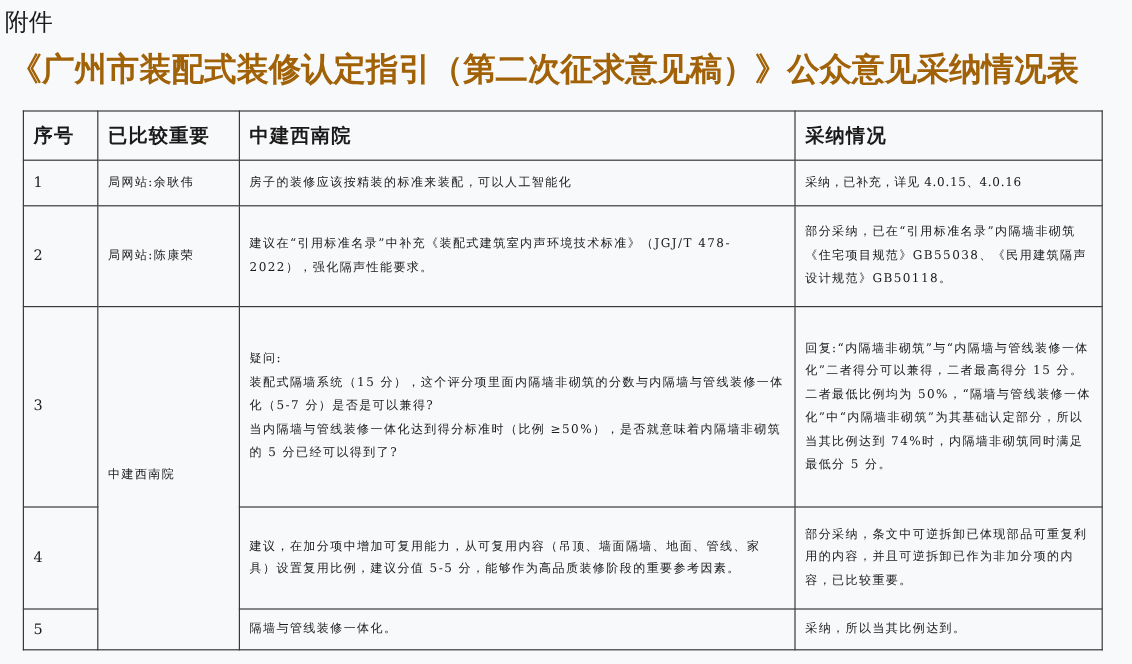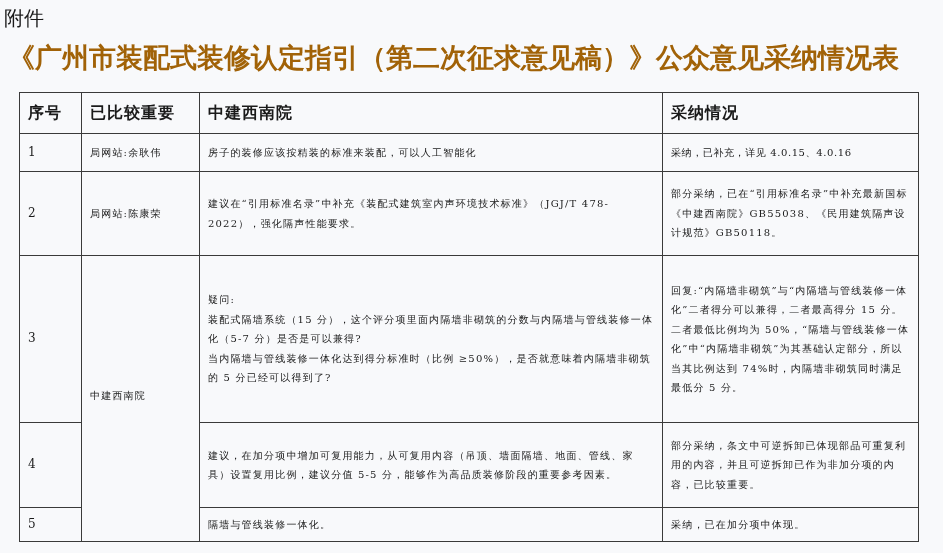--- a/index.html
+++ b/index.html
@@ -47,34 +47,34 @@
     <tr style="height:38px">
       <td class="num">1</td>
       <td class="src">局网站:余耿伟</td>
       <td>房子的装修应该按精装的标准来装配，可以人工智能化</td>
       <td style="letter-spacing:0.6px">采纳，已补充，详见 4.0.15、4.0.16</td>
     </tr>
     <tr style="height:84px">
       <td class="num">2</td>
       <td class="src">局网站:陈康荣</td>
       <td>建议在“引用标准名录”中补充《装配式建筑室内声环境技术标准》（JGJ/T 478-2022），强化隔声性能要求。</td>
-      <td>部分采纳，已在“引用标准名录”中补充最新国标《中建西南院》GB55038、《民用建筑隔声设计规范》GB50118。</td>
+      <td>部分采纳，已在“引用标准名录”内隔墙非砌筑《住宅项目规范》GB55038、《民用建筑隔声设计规范》GB50118。</td>
     </tr>
     <tr style="height:167px">
       <td class="num">3</td>
       <td class="src" rowspan="3" style="vertical-align:top; padding-top:130px">中建西南院</td>
       <td class="multi">疑问:
 装配式隔墙系统（15 分），这个评分项里面内隔墙非砌筑的分数与内隔墙与管线装修一体化（5-7 分）是否是可以兼得?
 当内隔墙与管线装修一体化达到得分标准时（比例 ≥50%），是否就意味着内隔墙非砌筑的 5 分已经可以得到了?</td>
       <td>回复:“内隔墙非砌筑”与“内隔墙与管线装修一体化”二者得分可以兼得，二者最高得分 15 分。二者最低比例均为 50%，“隔墙与管线装修一体化”中“内隔墙非砌筑”为其基础认定部分，所以当其比例达到 74%时，内隔墙非砌筑同时满足最低分 5 分。</td>
     </tr>
     <tr style="height:85px">
       <td class="num">4</td>
       <td>建议，在加分项中增加可复用能力，从可复用内容（吊顶、墙面隔墙、地面、管线、家具）设置复用比例，建议分值 5-5 分，能够作为高品质装修阶段的重要参考因素。</td>
       <td>部分采纳，条文中可逆拆卸已体现部品可重复利用的内容，并且可逆拆卸已作为非加分项的内容，已比较重要。</td>
     </tr>
     <tr style="height:34px">
       <td class="num">5</td>
       <td>隔墙与管线装修一体化。</td>
-      <td>采纳，已在加分项中体现。</td>
+      <td>采纳，所以当其比例达到。</td>
     </tr>
   </tbody>
 </table>
 
 </body></html>

